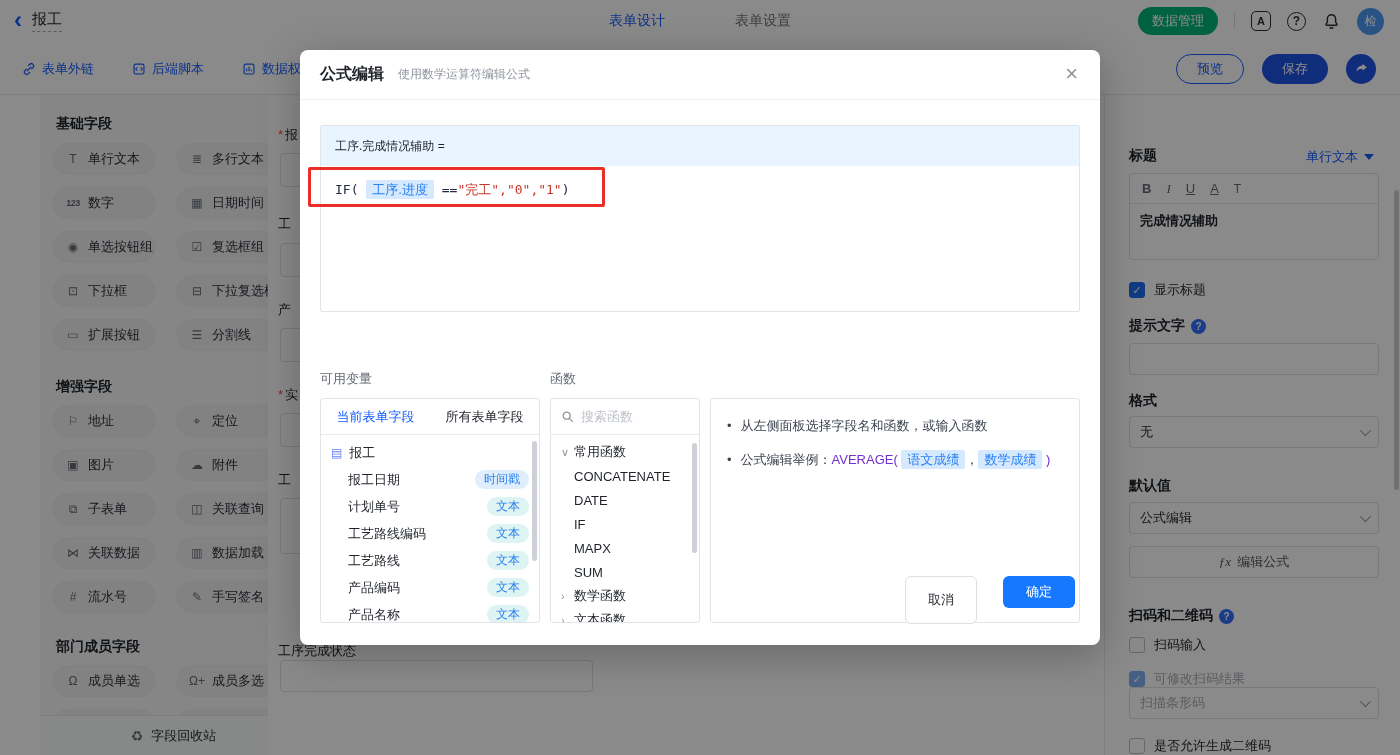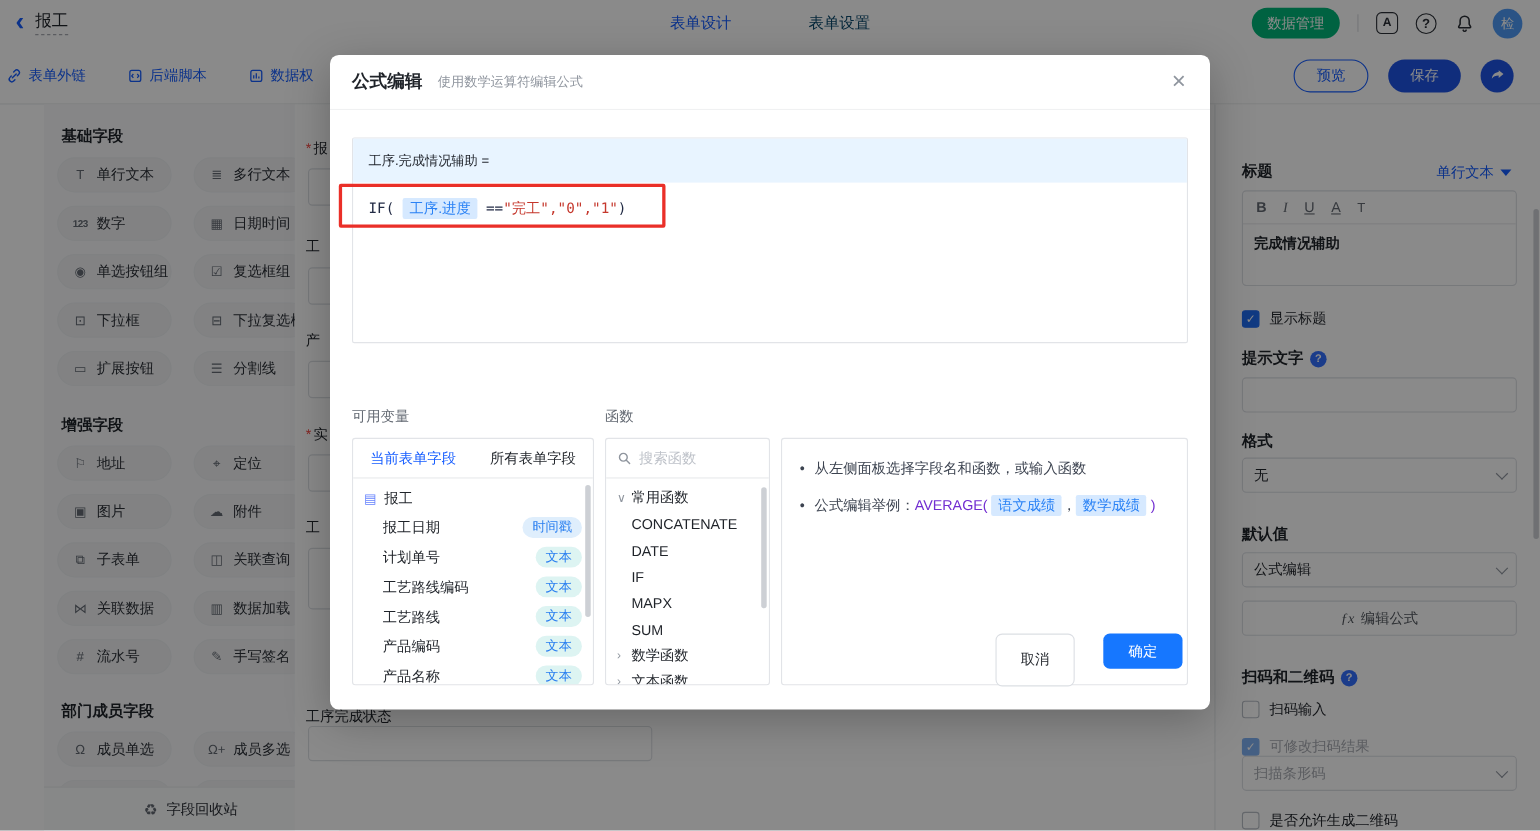--- a/index.html
+++ b/index.html
@@ -5,33 +5,33 @@
   * { margin:0; padding:0; box-sizing:border-box; }
   body { font-family:"Liberation Sans",sans-serif; background:#eef0f4; }
   .stage { position:relative; width:1400px; height:755px; overflow:hidden; background:#fff; font-size:13px; color:#1f2329; }
 
   
   .topbar { position:absolute; left:0; top:0; width:1400px; height:42px; background:#fff; }
   .tb-left { position:absolute; left:14px; top:0; height:42px; display:flex; align-items:center; gap:10px; }
   .back { color:#165dff; font-size:24px; font-weight:bold; line-height:1; cursor:pointer; margin-top:-3px; }
   .doc-title { font-size:15px; color:#1f2329; border-bottom:1px dashed #a8abb2; padding-bottom:2px; }
   .tb-tabs { position:absolute; left:0; top:0; width:1400px; height:42px; display:flex; justify-content:center; align-items:center; gap:70px; }
-  .tb-tab { font-size:14px; color:#0c4a6e; cursor:pointer; }
+  .tb-tab { font-size:14px; color:#737373; cursor:pointer; }
   .tb-tab.active { color:#165dff; }
   .tb-right { position:absolute; right:16px; top:0; height:42px; display:flex; align-items:center; gap:16px; }
   .btn-green { background:#00b578; color:#fff; font-size:13px; padding:5px 14px; border-radius:14px; cursor:pointer; }
   .tb-divider { width:1px; height:16px; background:#d8dade; }
   .icon-lang { width:20px; height:20px; border:1.6px solid #2b2f36; border-radius:5px; display:flex; align-items:center; justify-content:center; font-size:11px; font-weight:bold; color:#2b2f36; cursor:pointer; }
   .icon-help { width:19px; height:19px; border:1.6px solid #2b2f36; border-radius:50%; display:flex; align-items:center; justify-content:center; font-size:12px; font-weight:bold; color:#2b2f36; cursor:pointer; }
   .icon-bell { cursor:pointer; display:flex; }
   .avatar { width:27px; height:27px; border-radius:50%; background:#4e9af5; color:#fff; display:flex; align-items:center; justify-content:center; font-size:12px; cursor:pointer; }
 
   
   .toolbar { position:absolute; left:0; top:42px; width:1400px; height:53px; background:#fff; border-bottom:1px solid #e8e9eb; }
-  .tool-left { position:absolute; left:6px; top:0; height:53px; display:flex; align-items:center; gap:38px; }
+  .tool-left { position:absolute; left:22px; top:0; height:53px; display:flex; align-items:center; gap:38px; }
   .tool-item { display:flex; align-items:center; gap:6px; color:#165dff; font-size:13px; cursor:pointer; }
   .tool-right { position:absolute; right:24px; top:0; height:53px; display:flex; align-items:center; gap:18px; }
   .btn-preview { border:1px solid #165dff; color:#165dff; background:#fff; border-radius:15px; padding:5px 20px; font-size:13px; cursor:pointer; }
   .btn-save { background:#1f53e5; color:#fff; border:none; border-radius:15px; padding:6px 20px; font-size:13px; cursor:pointer; }
   .btn-share { width:30px; height:30px; border-radius:50%; background:#1f53e5; display:flex; align-items:center; justify-content:center; cursor:pointer; }
 
   
   .sidebar { position:absolute; left:0; top:95px; width:268px; height:660px; background:#f7f8fa; border-right:1px solid #e8e9eb; overflow:hidden;margin-left:40px; }
   .sec-title { position:absolute; left:16px; font-size:14px; font-weight:bold; color:#1f2329; }
   .pill { position:absolute; width:104px; height:32px; background:#f0f1f3; border:1px solid #eceef0; border-radius:16px; display:flex; align-items:center; padding-left:12px; gap:7px; font-size:13px; color:#2b2f36; cursor:pointer; }

